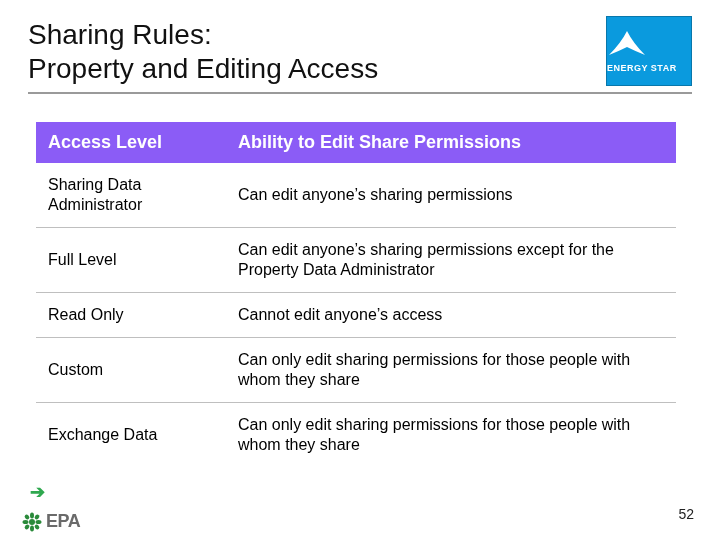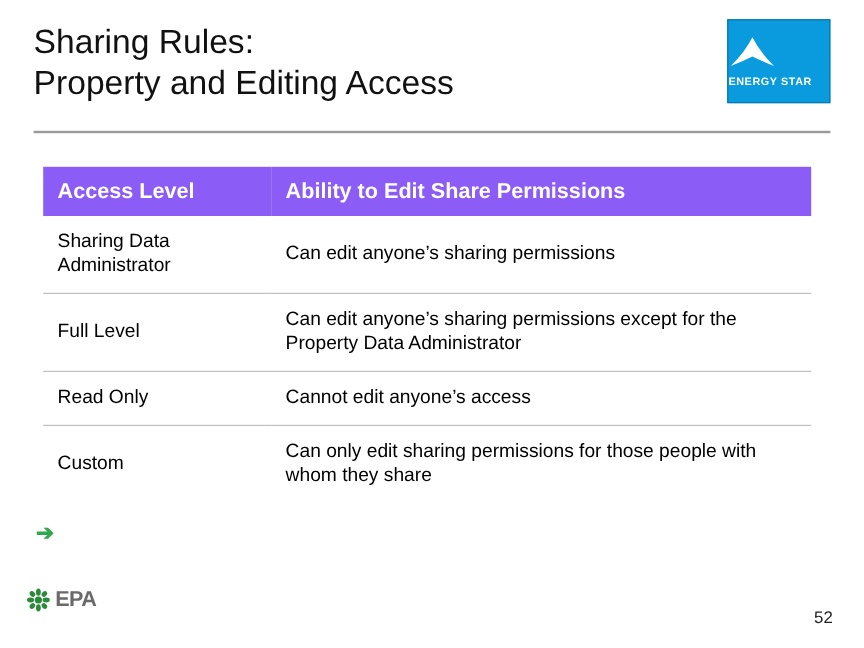--- a/index.html
+++ b/index.html
@@ -13,21 +13,21 @@
     overflow: hidden;
   }
   .slide {
     padding: 18px 28px 0 28px;
   }
   .header {
     display: flex;
     align-items: flex-start;
     justify-content: space-between;
     border-bottom: 2px solid #9a9a9a;
-    padding-bottom: 23px;
+    padding-bottom: 6px;
     margin-bottom: 28px;
   }
   .title {
     font-size: 28px;
     line-height: 1.2;
     font-weight: 400;
     color: #111;
   }
   .logo-es {
     width: 86px;
@@ -96,21 +96,21 @@
     position: absolute;
     right: 26px;
     bottom: 18px;
     font-size: 14px;
     color: #222;
     margin-left: 32px;
   }
   .epa {
     position: absolute;
     left: 22px;
-    bottom: 30px;
+    bottom: 8px;
     display: flex;
     align-items: center;
     gap: 4px;
   }
   .epa .flower {
     width: 20px; height: 20px;
   }
   .epa .flower svg { display:block; }
   .epa .txt {
     font-size: 18px;
@@ -155,20 +155,24 @@
         <td>Can edit anyone’s sharing permissions except for the Property Data Administrator</td>
       </tr>
       <tr>
         <td>Read Only</td>
         <td>Cannot edit anyone’s access</td>
       </tr>
       <tr>
         <td>Custom</td>
         <td>Can only edit sharing permissions for those people with whom they share</td>
       </tr>
+      <tr>
+        <td>Exchange Data</td>
+        <td>Can only edit sharing permissions for those people with whom they share</td>
+      </tr>
     </tbody>
   </table>
 
   <div class="footnote">
     <span class="arrow">➔</span>
   </div>
 </div>
 
 <div class="page-num">52</div>
 

